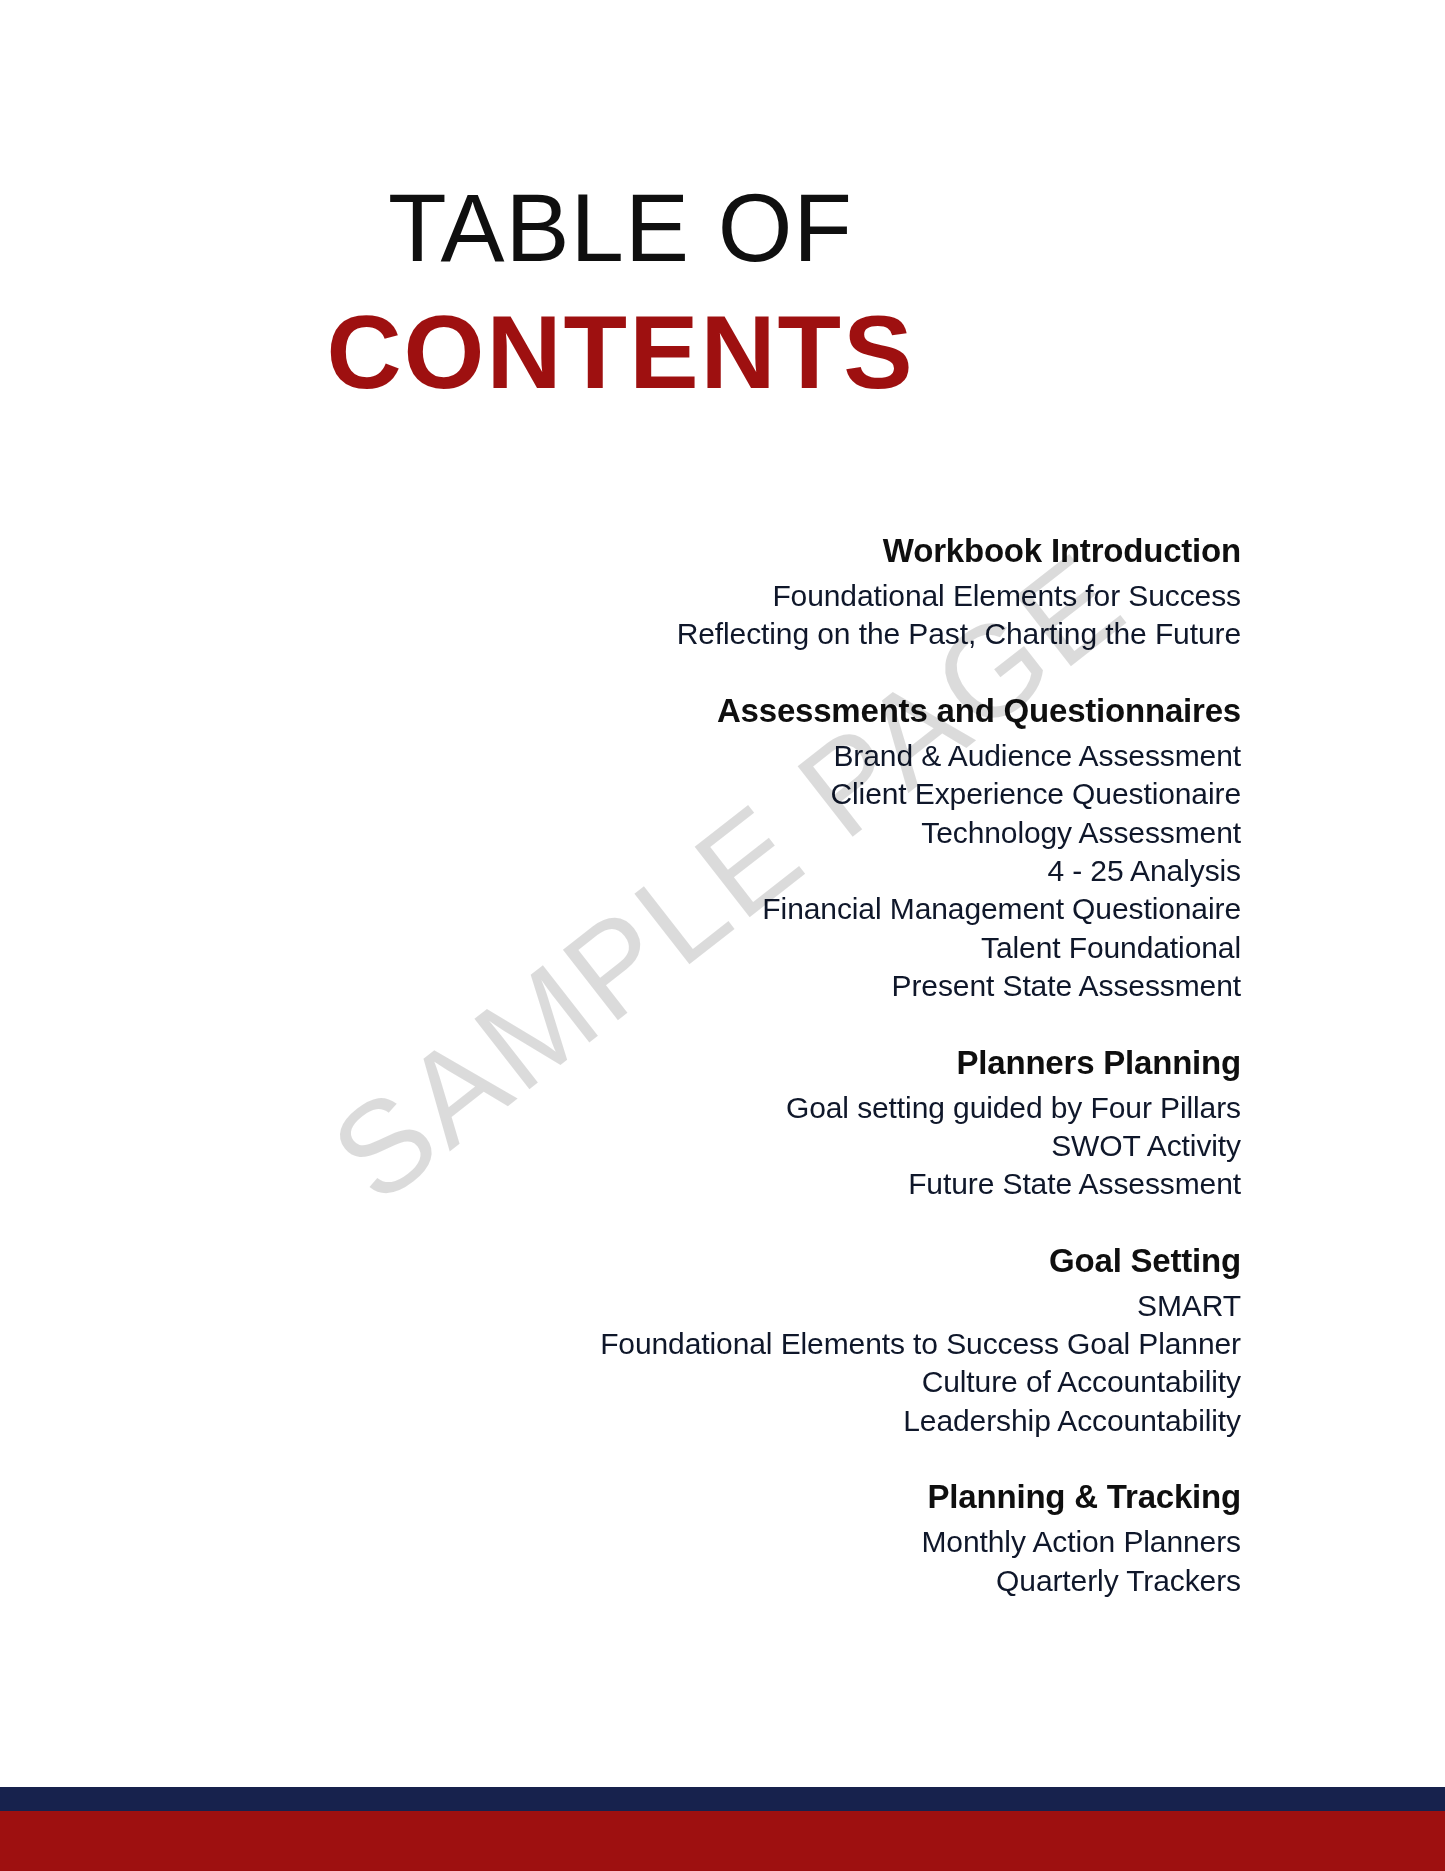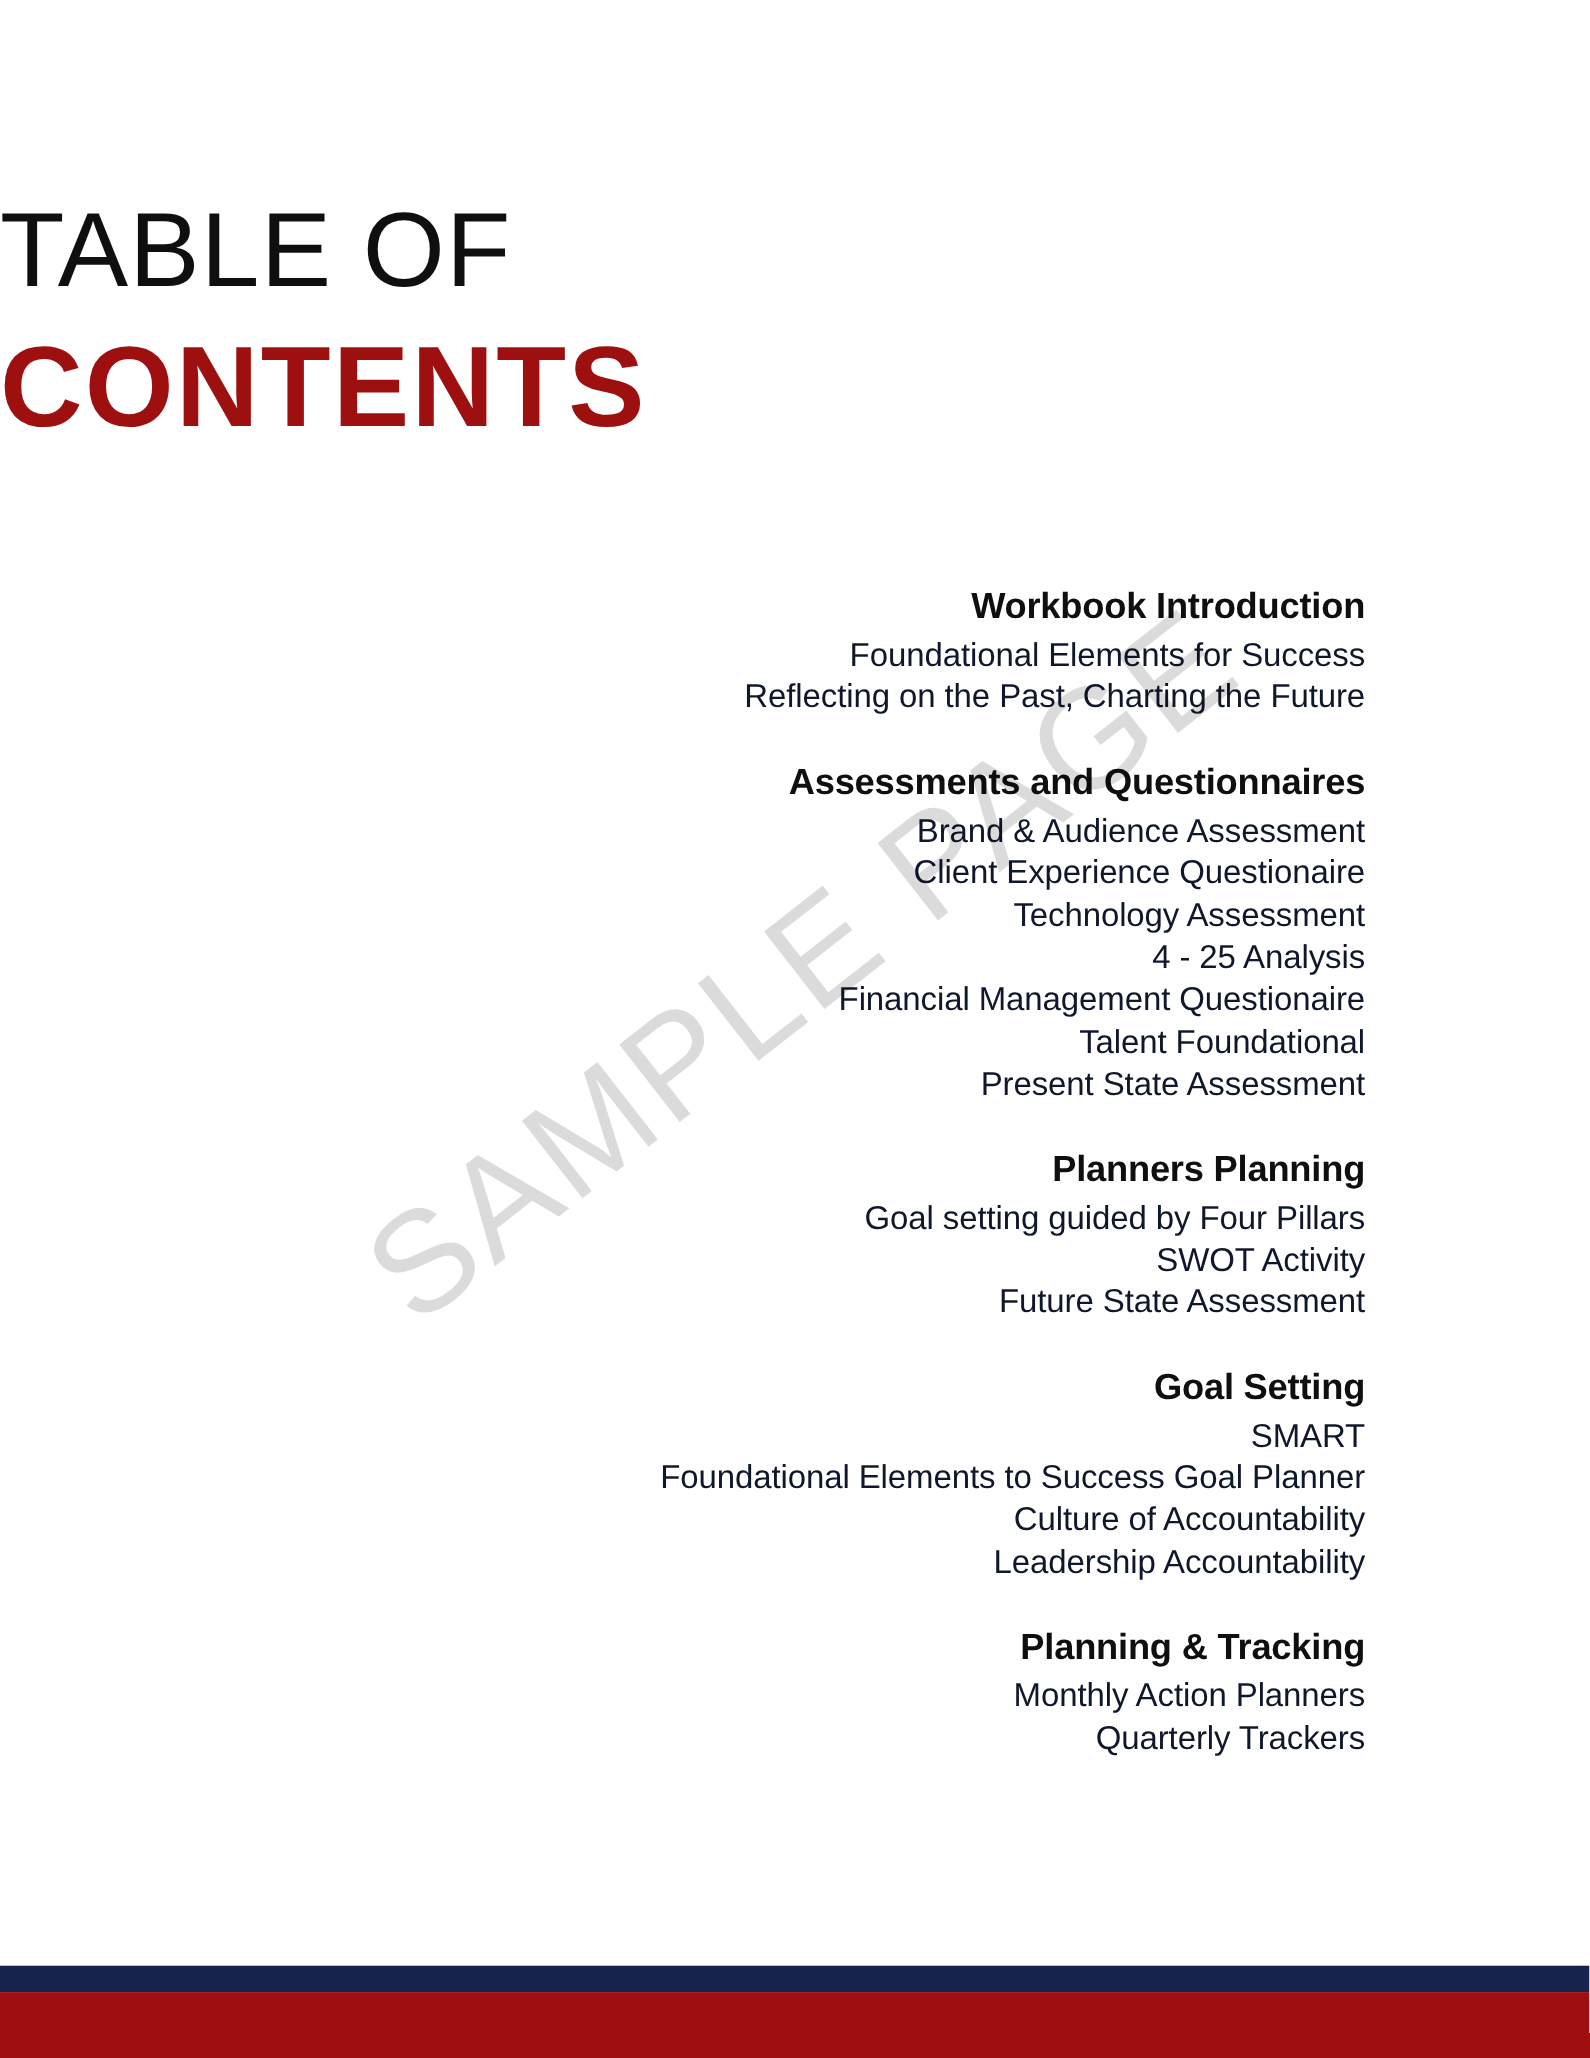--- a/index.html
+++ b/index.html
@@ -22,20 +22,21 @@
     background: #ffffff;
     overflow: hidden;
   }
 
   
   .title-block {
     position: absolute;
     left: 0;
     top: 180px;
     width: 1241px;
+    text-align: center;
   }
   .title-line-1 {
     font-family: "Liberation Sans", sans-serif;
     font-size: 96px;
     font-weight: 400;
     letter-spacing: 1px;
     color: #0f0f0f;
     line-height: 1.0;
   }
   .title-line-2 {

